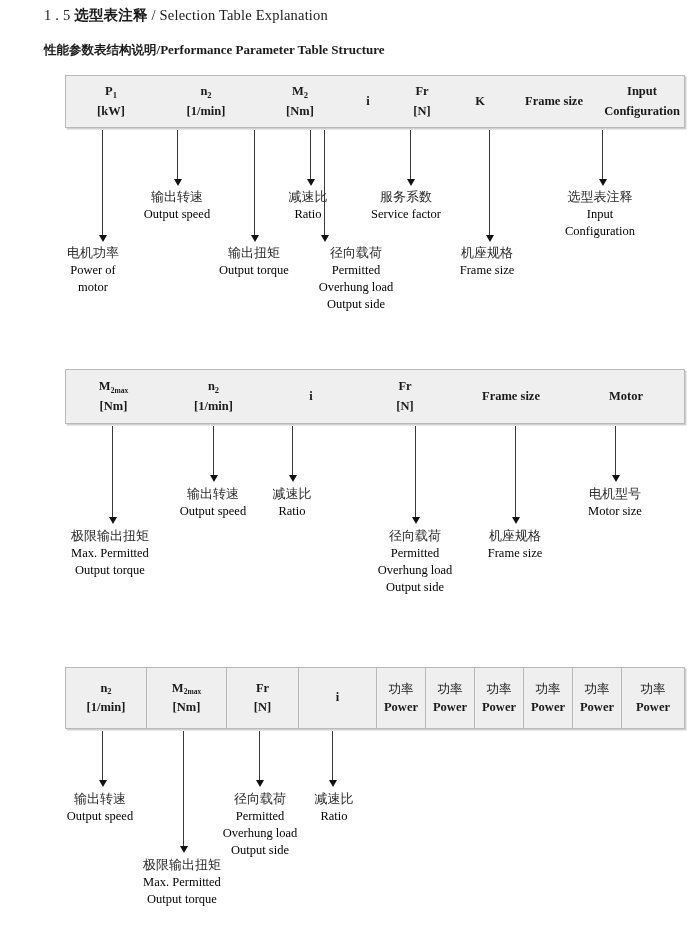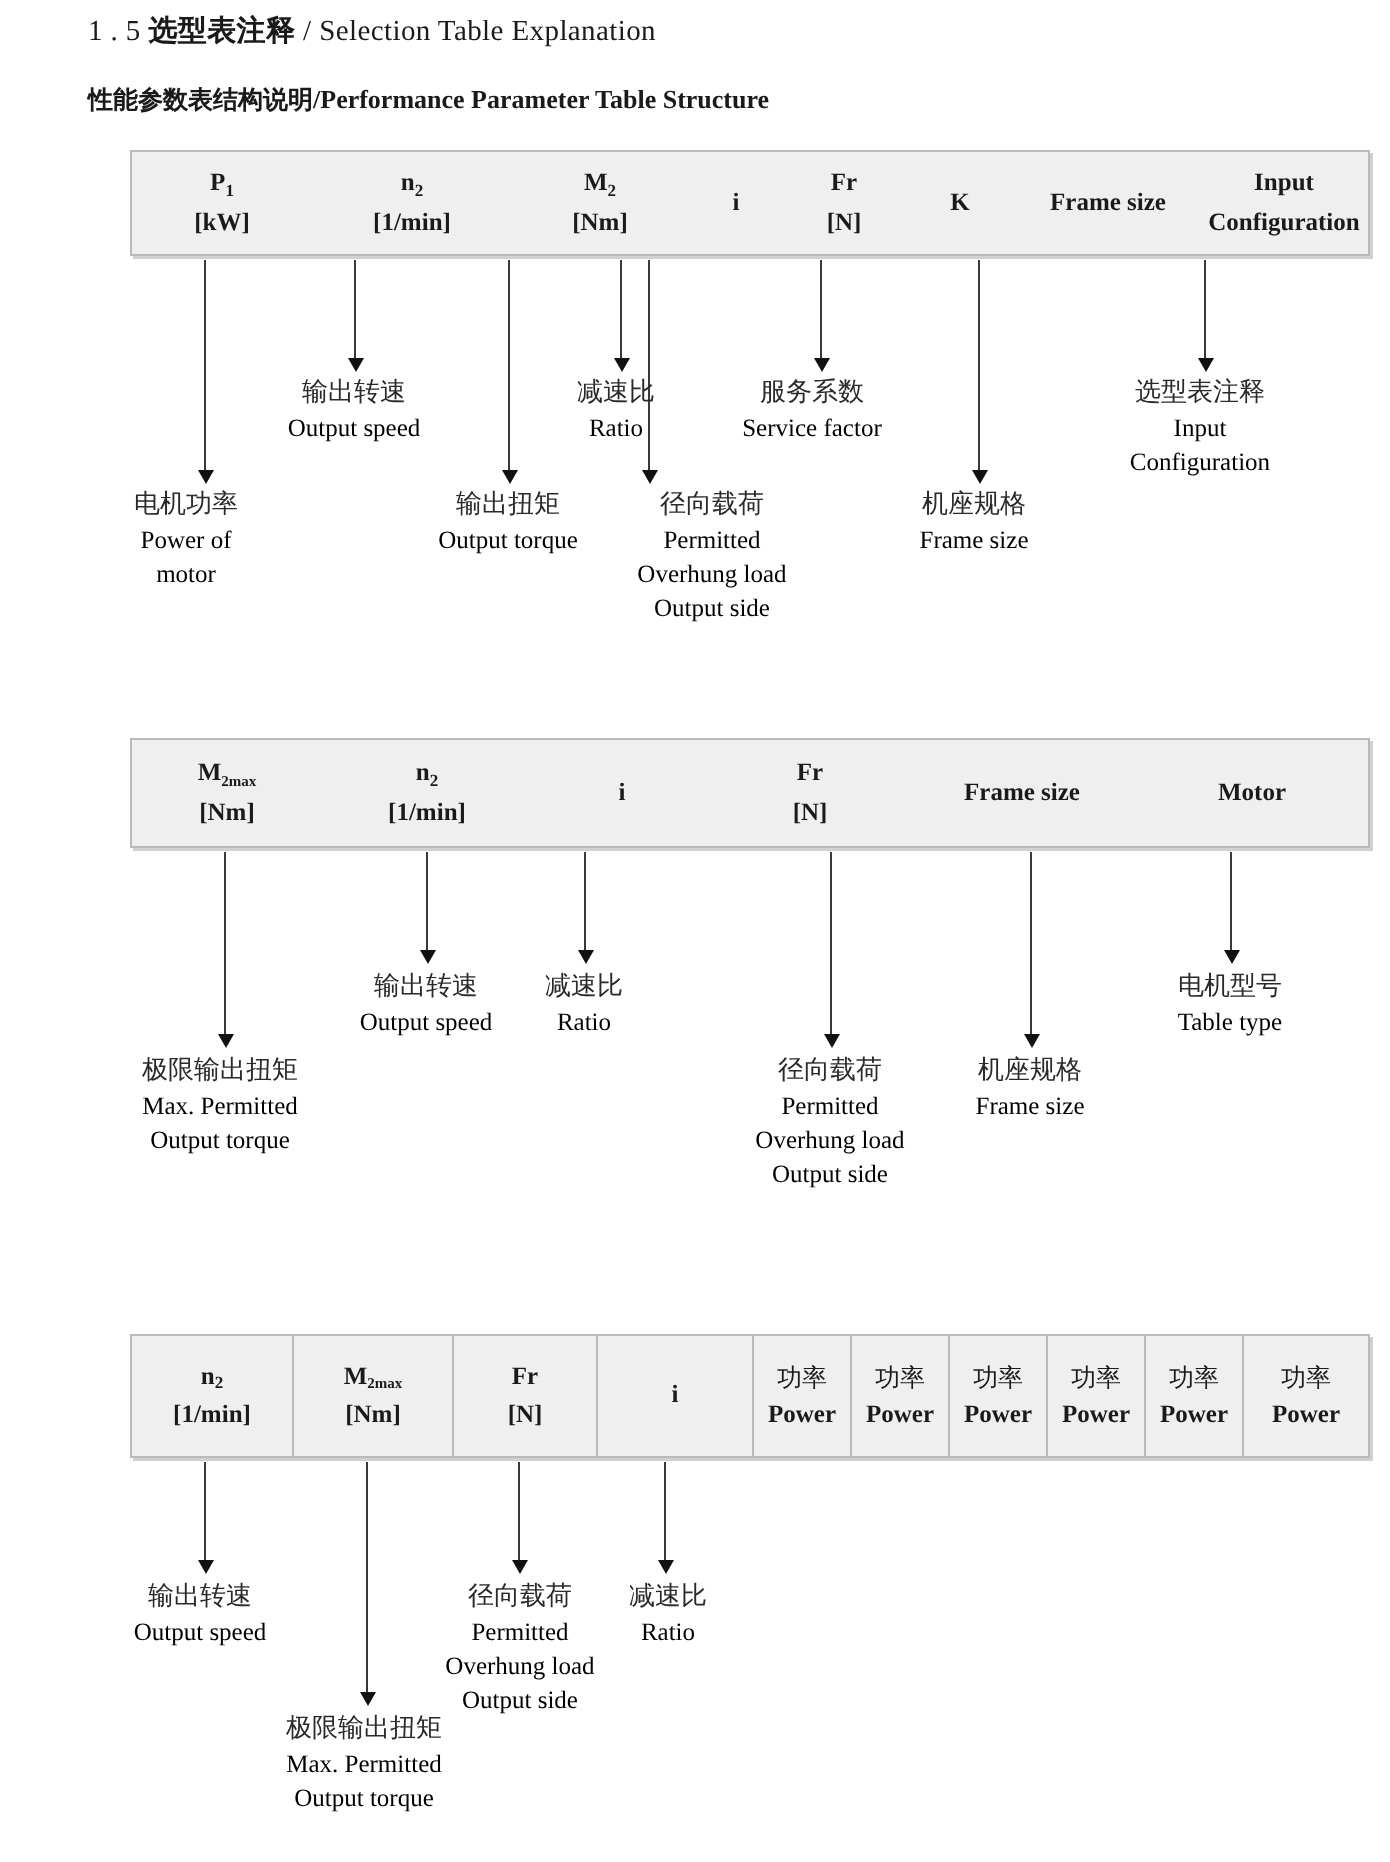--- a/index.html
+++ b/index.html
@@ -317,21 +317,21 @@
     <span class="en">Permitted</span>
     <span class="en">Overhung load</span>
     <span class="en">Output side</span>
   </div>
   <div class="note" style="left:440px; top:527px; width:86px;">
     <span class="cn">机座规格</span>
     <span class="en">Frame size</span>
   </div>
   <div class="note" style="left:542px; top:485px; width:82px;">
     <span class="cn">电机型号</span>
-    <span class="en">Table type</span>
+    <span class="en">Motor size</span>
   </div>
 
 
   <div class="tbl divided" id="tbl3" style="left:33px; top:667px; width:620px; height:62px;">
     <div class="cell" style="width:80px;">
       <span class="l1"><span>n</span><sub>2</sub></span>
       <span class="l2">[1/min]</span>
     </div>
     <div class="cell" style="width:80px;">
       <span class="l1"><span>M</span><sub class="sub-small">2max</sub></span>

